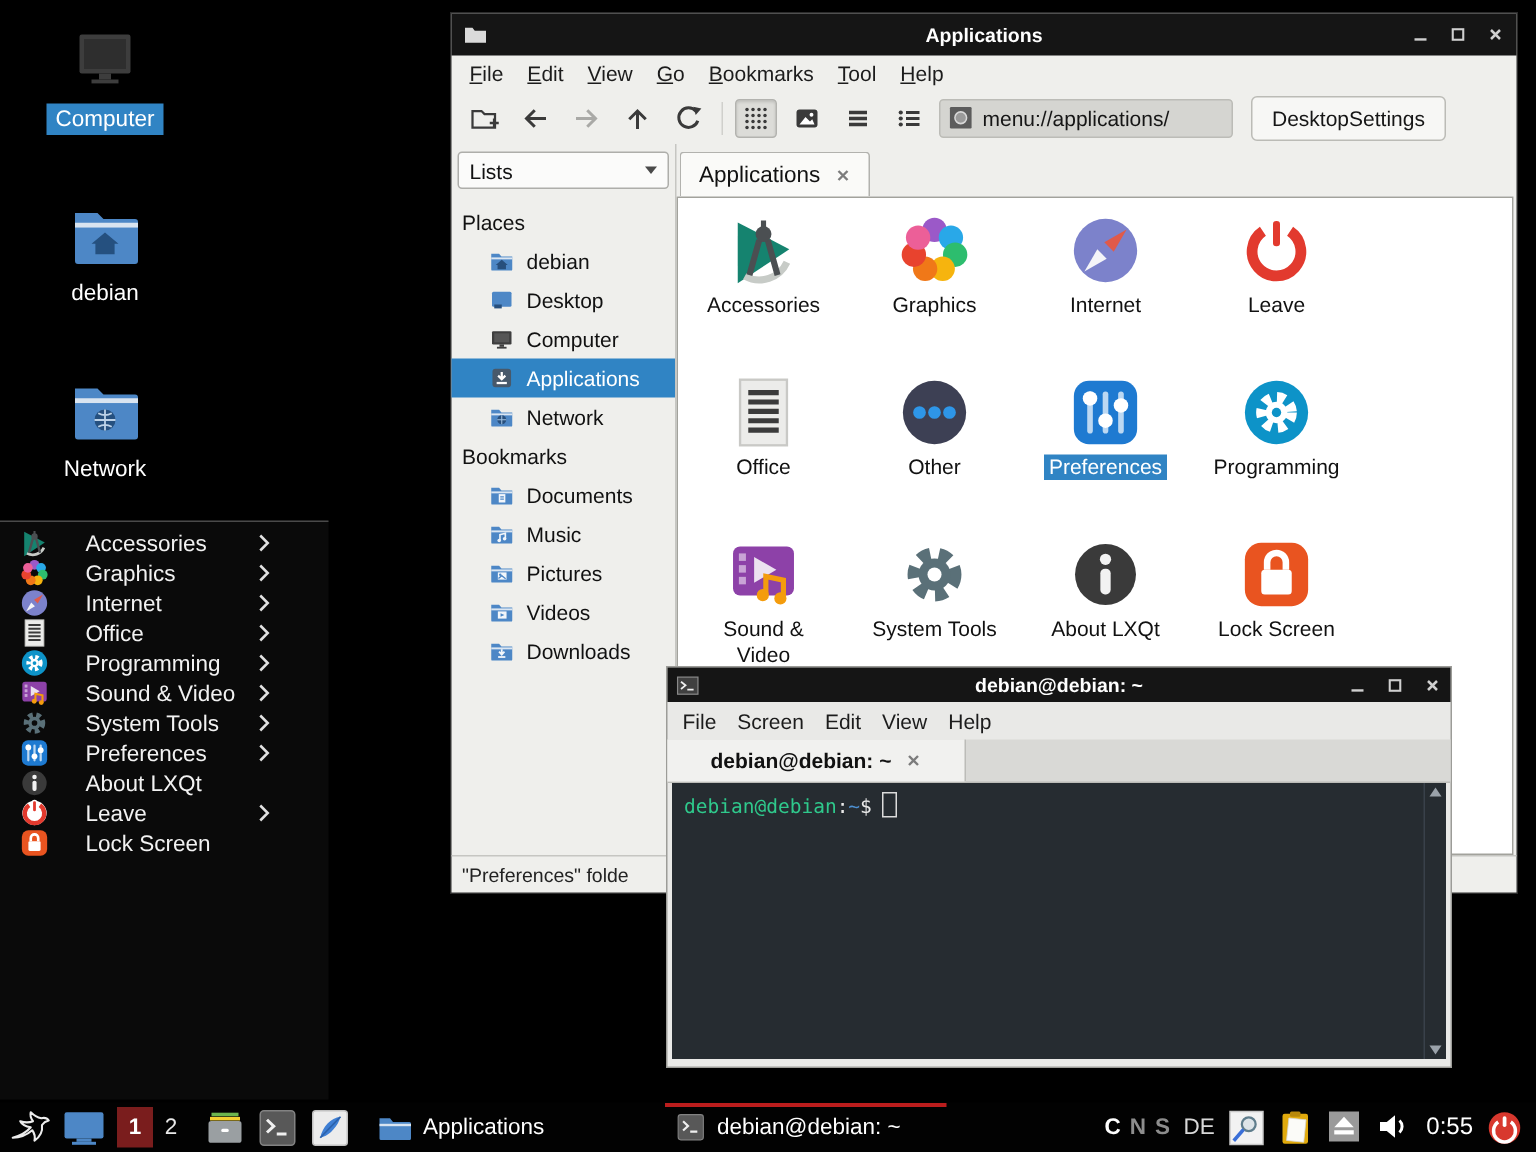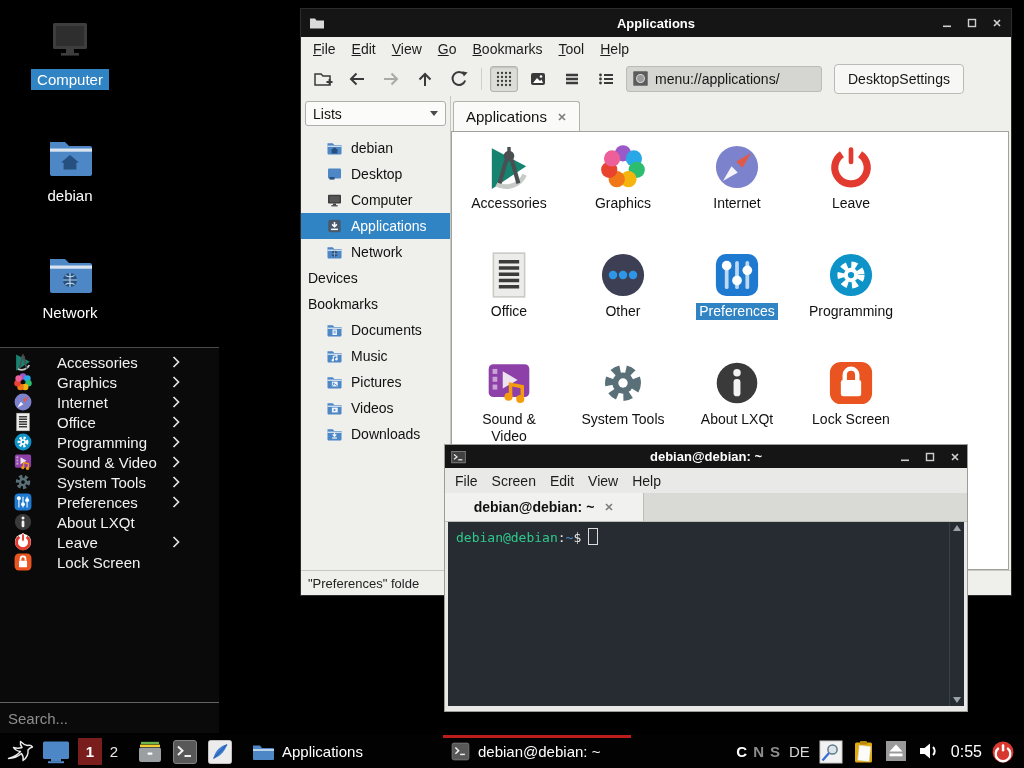--- a/index.html
+++ b/index.html
@@ -312,23 +312,20 @@
         <span class="icon" style="width: 20px; height: 20px;">
           <svg xmlns="http://www.w3.org/2000/svg" viewBox="0 0 32 32">
             <rect x="2.5" y="2.5" width="27" height="27" rx="7" fill="#e95420"></rect>
             <rect x="9.5" y="14" width="13" height="10.5" rx="1.5" fill="#fff"></rect>
             <path d="M12 14 v-3.2 a4 4 0 0 1 8 0 V14" fill="none" stroke="#fff" stroke-width="2.8"></path>
           </svg>
         </span>
         <span>Lock Screen</span>
       </div>
     </div>
-  <div id="menu-search-row">
-    <input id="menu-search" placeholder="Search..." style="">
-  </div>
 </div>
 
 <div class="win" id="fm">
   <div class="titlebar">
     <span class="icon" style="width:16px;height:14px" id="fm-title-icon">
         <svg xmlns="http://www.w3.org/2000/svg" viewBox="0 0 16 14">
           <path d="M1 2.5 h5 l1.5 2 H15 v8 H1 Z" fill="#dadada"></path>
         </svg>
       </span>
     <span class="t-title">Applications</span>
@@ -465,20 +462,23 @@
       <span>DesktopSettings</span>
     </div>
   </div>
   <div class="fm-body">
     <div id="fm-sidebar">
       <div id="fm-combo">
         <span>Lists</span>
         <span class="combo-arrow"></span>
       </div>
       <div id="fm-tree">
+          <div class="tree-row tree-header">
+            <span>Places</span>
+          </div>
           <div class="tree-row tree-item">
             <span class="icon" style="width: 17px; height: 16px;">
               <svg xmlns="http://www.w3.org/2000/svg" viewBox="0 0 16 16">
                 <path d="M1 3.2 h5.2 l1.6 1.8 H15 v8.6 a.8 .8 0 0 1 -.8 .8 H1.8 a.8 .8 0 0 1 -.8 -.8 Z" fill="#4d87c6"></path>
                 <rect x="1" y="5.6" width="14" height="1.3" fill="#dbe6f2"></rect>
                 <path d="M8 7.2 L12 10.6 h-1.2 V13.5 H5.2 V10.6 H4 Z" fill="#274f7d"></path>
               </svg>
             </span>
             <span>debian</span>
           </div>
@@ -515,23 +515,20 @@
           <div class="tree-row tree-item">
             <span class="icon" style="width: 17px; height: 16px;">
               <svg xmlns="http://www.w3.org/2000/svg" viewBox="0 0 16 16">
                 <path d="M1 3.2 h5.2 l1.6 1.8 H15 v8.6 a.8 .8 0 0 1 -.8 .8 H1.8 a.8 .8 0 0 1 -.8 -.8 Z" fill="#4d87c6"></path>
                 <rect x="1" y="5.6" width="14" height="1.3" fill="#dbe6f2"></rect>
                 <circle cx="8" cy="9.8" r="3" fill="#274f7d"></circle>
                 <path d="M5 9.8 h6 M8 6.8 v6" stroke="#9fc0df" stroke-width=".7" fill="none"></path>
               </svg>
             </span>
             <span>Network</span>
-          </div>
-          <div class="tree-row tree-header">
-            <span>Devices</span>
           </div>
           <div class="tree-row tree-header">
             <span>Bookmarks</span>
           </div>
           <div class="tree-row tree-item">
             <span class="icon" style="width: 17px; height: 16px;">
               <svg xmlns="http://www.w3.org/2000/svg" viewBox="0 0 16 16">
                 <path d="M1 3.2 h5.2 l1.6 1.8 H15 v8.6 a.8 .8 0 0 1 -.8 .8 H1.8 a.8 .8 0 0 1 -.8 -.8 Z" fill="#4d87c6"></path>
                 <rect x="1" y="5.6" width="14" height="1.3" fill="#dbe6f2"></rect>
                 <rect x="6" y="7.4" width="4.4" height="5.6" fill="#f2f6fa"></rect>

